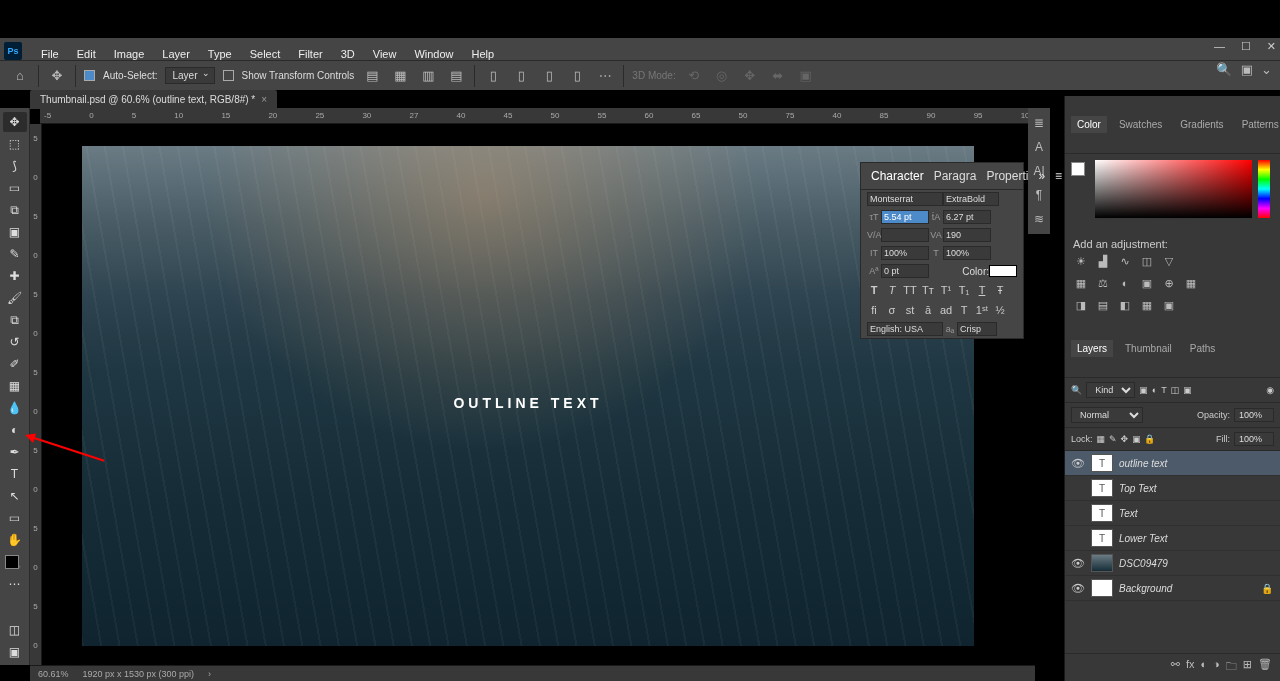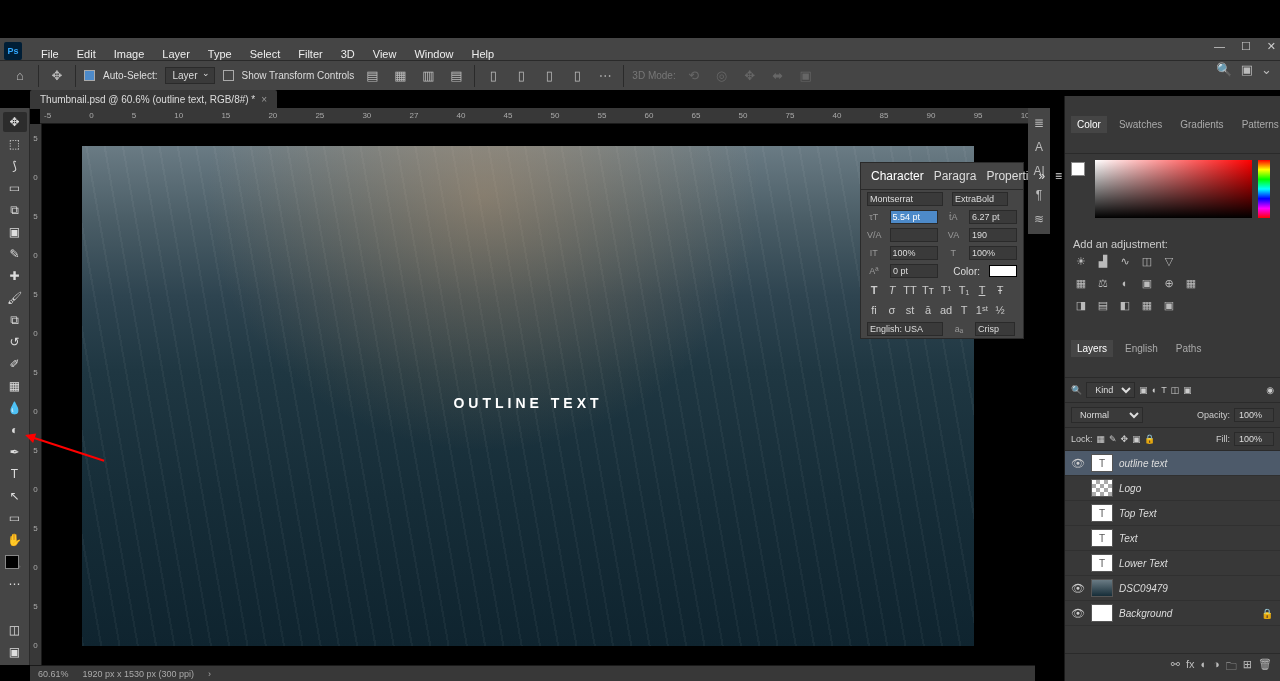--- a/index.html
+++ b/index.html
@@ -32,21 +32,21 @@
 .fgbg .fg { position: absolute; width: 14px; height: 14px; background: #000; border: 1px solid #888; }
 .fgbg .bg { position: absolute; width: 14px; height: 14px; background: #fff; border: 1px solid #888; top: 6px; left: 6px; z-index: -1; }
 
 .ctx-tools { position: absolute; top: 108px; right: 230px; width: 22px; background: #454545; display: flex; flex-direction: column; gap: 10px; padding: 8px 0; align-items: center; color: #bbb; font-size: 12px; }
 .ctx-tools .c { cursor: pointer; }
 
 .char-panel { position: absolute; top: 162px; left: 860px; width: 164px; background: #454545; border: 1px solid #2a2a2a; z-index: 20; font-size: 10px; color: #ddd; }
 .char-panel .tabs { display: flex; gap: 2px; padding: 4px 6px; border-bottom: 1px solid #2a2a2a; }
 .char-panel .tabs span { padding: 2px 4px; font-size: 12px; cursor: pointer; }
 .char-panel .tabs span.active { color: #fff; }
-.char-panel .row { display: flex; padding: 2px 6px; gap: 9px; align-items: center; }
+.char-panel .row { display: flex; padding: 2px 6px; gap: 0; align-items: center; }
 .char-panel input, .char-panel .sel { background: #3a3a3a; border: 1px solid #2a2a2a; color: #ddd; font-size: 9px; padding: 1px 2px; width: 48px; height: 14px; }
 .char-panel input.hl { background: #4d8ac9; color: #fff; }
 .char-panel .wide { width: 76px; }
 .char-panel .lbl { width: 14px; text-align: center; color: #999; font-size: 9px; }
 .char-panel .btnrow { display: flex; gap: 4px; padding: 4px 6px; flex-wrap: wrap; }
 .char-panel .btnrow span { font-size: 11px; width: 14px; text-align: center; cursor: pointer; color: #ccc; }
 .char-panel .colorbox { width: 28px; height: 12px; background: #fff; border: 1px solid #000; }
 
 .right-panels { position: absolute; top: 96px; right: 0; width: 216px; bottom: 0; background: #383838; border-left: 1px solid #1a1a1a; display: flex; flex-direction: column; }
 .panel-tabs { display: flex; gap: 6px; padding: 20px 6px; background: #383838; border-bottom: 1px solid #2a2a2a; font-size: 10px; }
@@ -326,21 +326,21 @@
       <span>◨</span>
         <span>▤</span>
         <span>◧</span>
         <span>▦</span>
         <span>▣</span>
     </div>
   </div>
 
   <div class="panel-tabs">
     <span class="active">Layers</span>
-    <span>English</span>
+    <span>Thumbnail</span>
     <span>Paths</span>
   </div>
   <div class="layers-panel">
     <div class="opts">
       <span>🔍</span>
       <select><option>Kind</option></select>
       <span>▣</span>
       <span>◐</span>
       <span>T</span>
       <span>◫</span>
@@ -363,25 +363,20 @@
       <input style="width: 40px;" value="100%">
     </div>
     <div class="layer-list" id="layer-list">
         <div class="layer sel">
           <span class="eye">👁</span>
           <div class="thumb t-t">T</div>
           <span class="name">outline text</span>
         </div>
         <div class="layer">
           <span class="eye"></span>
-          <div class="thumb t-ch"></div>
-          <span class="name">Logo</span>
-        </div>
-        <div class="layer">
-          <span class="eye"></span>
           <div class="thumb t-t">T</div>
           <span class="name">Top Text</span>
         </div>
         <div class="layer">
           <span class="eye"></span>
           <div class="thumb t-t">T</div>
           <span class="name">Text</span>
         </div>
         <div class="layer">
           <span class="eye"></span>

